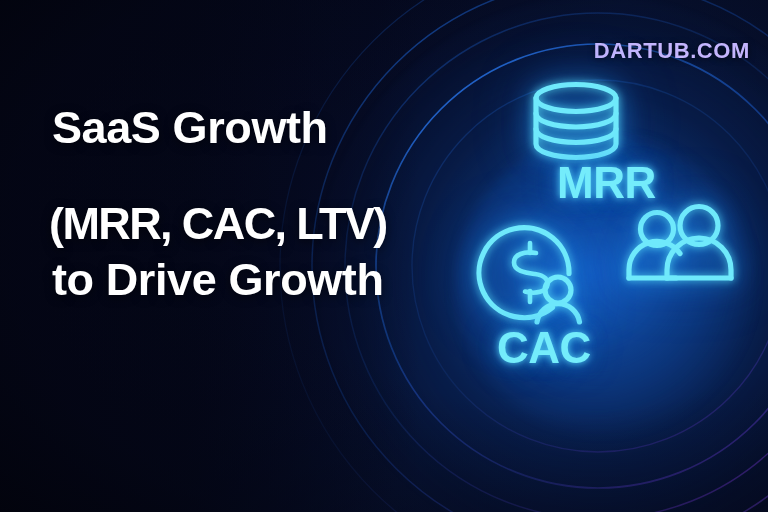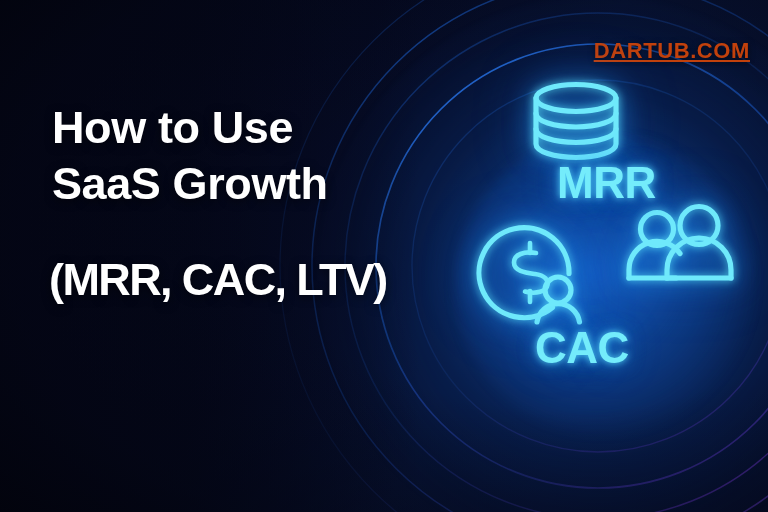--- a/index.html
+++ b/index.html
@@ -86,44 +86,43 @@
     text-shadow: 0 2px 10px rgba(0,0,0,0.55);
   }
   .headline .ln { display: block; white-space: nowrap; }
   .headline .ln.tight { letter-spacing: -1.6px; margin-left: -3px; margin-top: 40px; }
 
   
   .brand {
     position: absolute;
     right: 18px;
     top: 38px;
-    color: #c2410c;
+    color: #c4b5fd;
     font-size: 22px;
     font-weight: bold;
     letter-spacing: 0.6px;
     text-shadow: 0 1px 6px rgba(0,0,0,0.6);
-    text-decoration: underline;
   }
 
   
   .metric-label {
     position: absolute;
     color: #74ecfb;
     font-size: 44px;
     font-weight: bold;
     letter-spacing: -0.5px;
     line-height: 1;
     text-shadow:
       0 0 7px rgba(90,225,255,0.92),
       0 0 18px rgba(40,165,255,0.70),
       0 0 38px rgba(20,110,230,0.48);
     padding-left: 35px;
   }
   #label-mrr { left: 522px; top: 161px; }
-  #label-cac { left: 500px; top: 326px; }
+  #label-cac { left: 462px; top: 326px; }
   #label-ltv { left: 630px; top: 288px; }
 
   
   .icon-svg {
     position: absolute;
     overflow: visible;
     filter:
       drop-shadow(0 0 4px rgba(90,230,255,0.85))
       drop-shadow(0 0 12px rgba(35,160,255,0.62))
       drop-shadow(0 0 26px rgba(18,105,225,0.40));
@@ -176,23 +175,23 @@
     <circle cx="598" cy="266" r="186" fill="none" stroke="url(#arcD)" stroke-width="1.3"></circle>
     <circle cx="598" cy="266" r="318" fill="none" stroke="url(#arcB)" stroke-width="1.2"></circle>
   </svg>
 
   <div class="bg-left-fade"></div>
   <div class="bg-vignette"></div>
 
   <div class="brand">DARTUB.COM</div>
 
   <div class="headline">
-    <span class="ln">How to Use</span>
     <span class="ln">SaaS Growth</span>
     <span class="ln tight">(MRR, CAC, LTV)</span>
+    <span class="ln">to Drive Growth</span>
   </div>
 
   <svg id="icon-mrr" class="icon-svg" width="96" height="78" viewBox="0 0 96 78">
     <ellipse class="nl" cx="48" cy="16" rx="40" ry="13.5"></ellipse>
     <path class="nl" d="M8 16 V62 A40 13.5 0 0 0 88 62 V16"></path>
     <path class="nl" d="M8 31.5 A40 13.5 0 0 0 88 31.5"></path>
     <path class="nl" d="M8 47 A40 13.5 0 0 0 88 47"></path>
   </svg>
 
   <svg id="icon-cac" class="icon-svg" width="116" height="112" viewBox="0 0 116 112">

